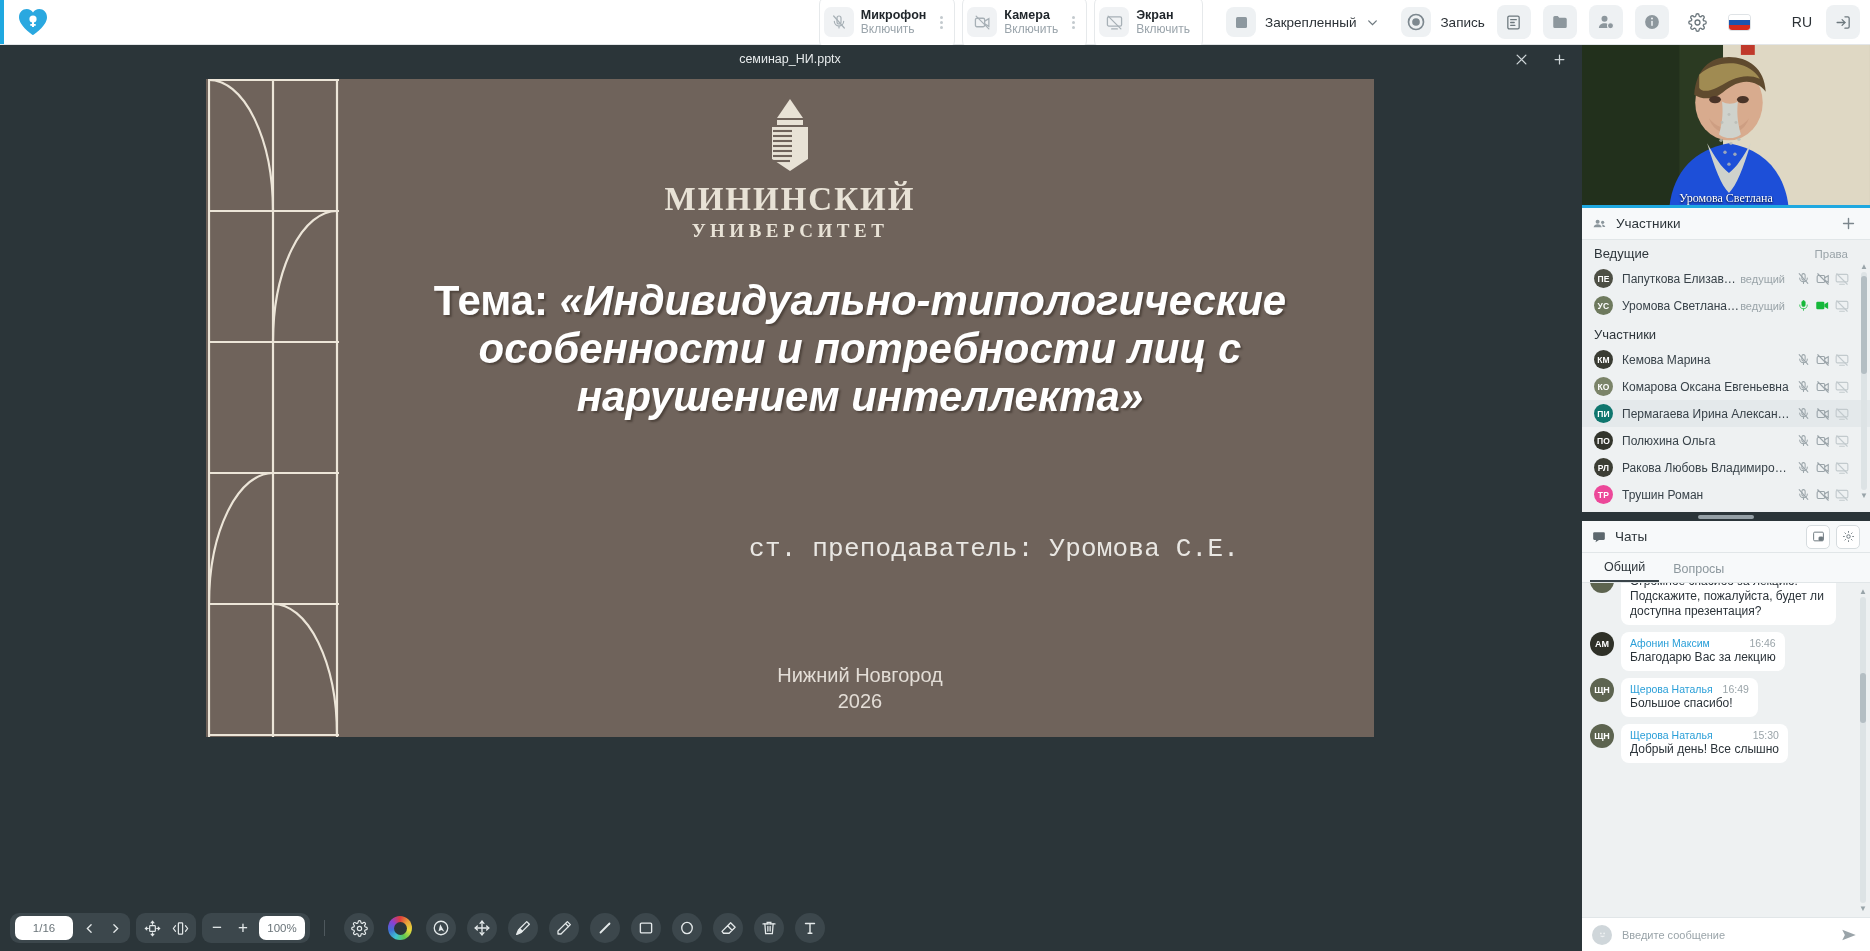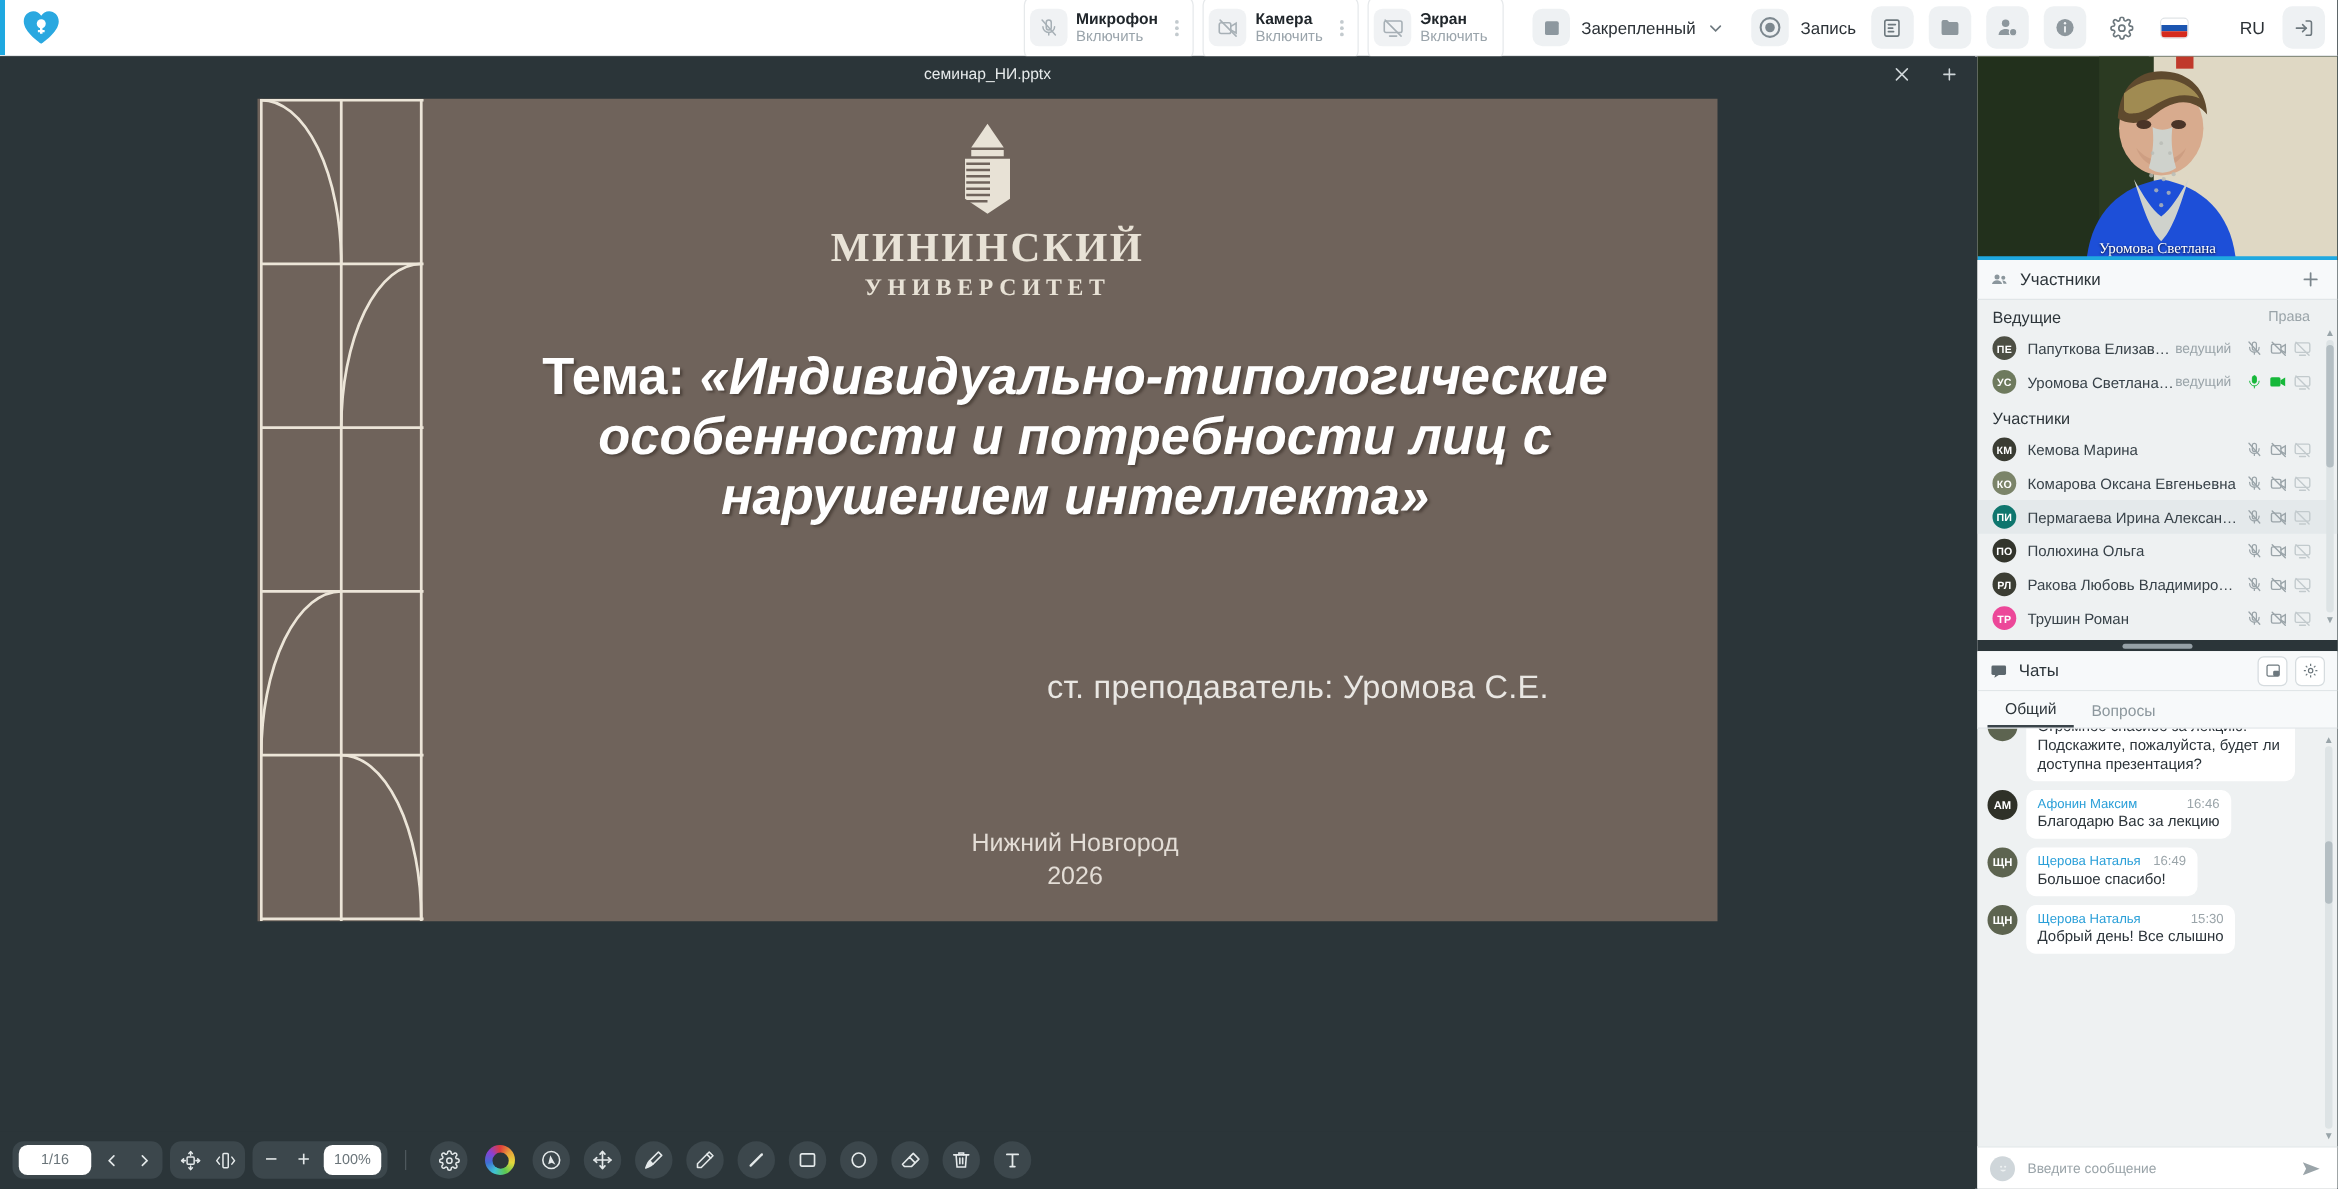--- a/index.html
+++ b/index.html
@@ -77,21 +77,21 @@
   .logo-t2 { font-family: "Liberation Serif", serif; font-size: 19px; letter-spacing: 4.5px; color: #e8e2d6; font-weight: bold; margin-top: 2px; }
 
   .slide-title {
     position:absolute; left: 180px; right: 40px; top: 198px;
     text-align:center; color:#fff; font-size: 42px; line-height: 1.14;
     font-weight: bold; font-style: italic; text-shadow: 2px 2px 2px rgba(40,30,25,.45);
   }
   .slide-title .plain { font-style: normal; }
   .slide-author {
     position:absolute; right: 135px; top: 455px; color:#e9e7e3;
-    font-size: 26px; letter-spacing: .2px;
+    font-size: 26px; letter-spacing: .2px; font-family: Liberation Mono, monospace;
   }
   .slide-footer {
     position:absolute; left: 180px; right: 40px; bottom: 22px; text-align:center;
     color: #e3ddd6; font-size: 20px; line-height: 1.33;
   }
 
   
   .bottombar { height: 46px; min-height:46px; background: #2b3539; display:flex; align-items:center; padding: 0 10px; gap: 6px; }
   .grp { display:flex; align-items:center; background:#3c474c; border-radius: 9px; height: 30px; padding: 0 2px; }
   .page-box { background:#fff; border-radius: 7px; height: 24px; min-width: 58px; display:flex; align-items:center; justify-content:center; font-size: 11.5px; color:#6a7479; margin: 0 3px; }

